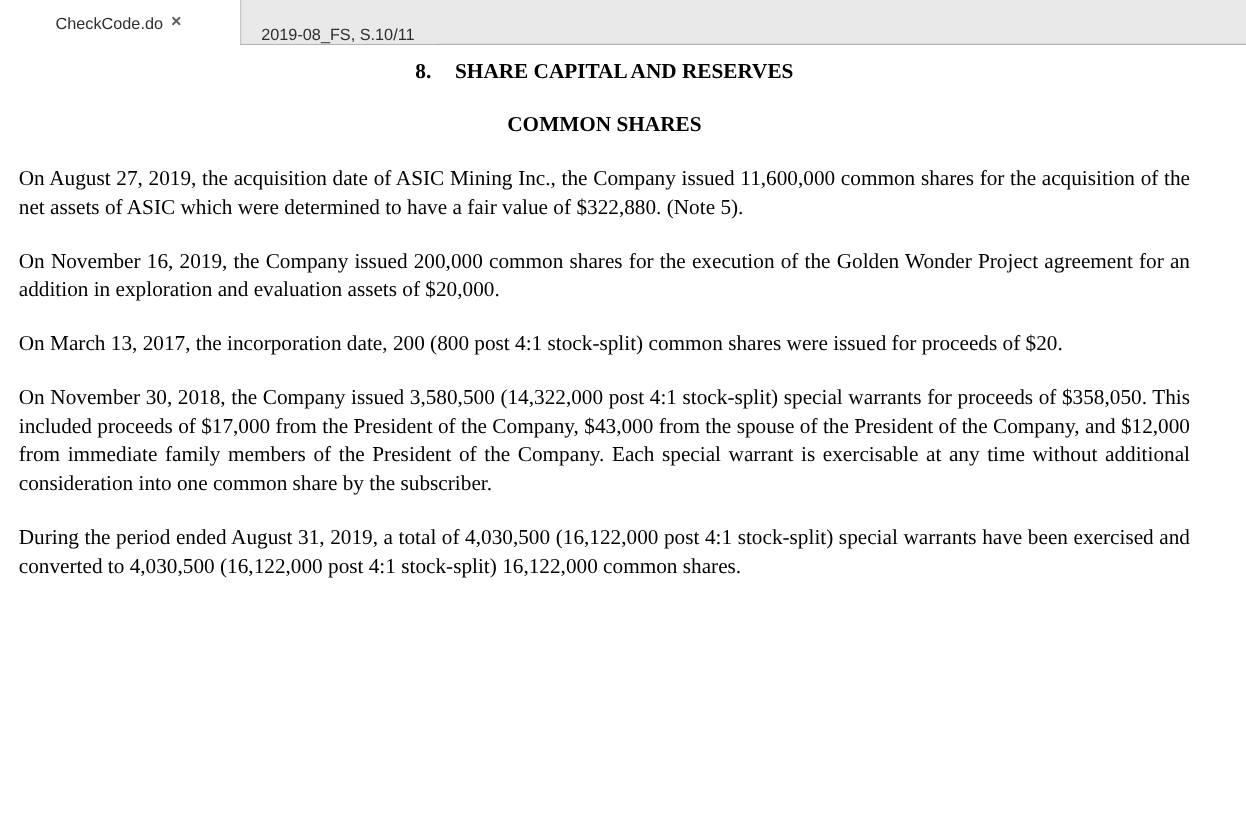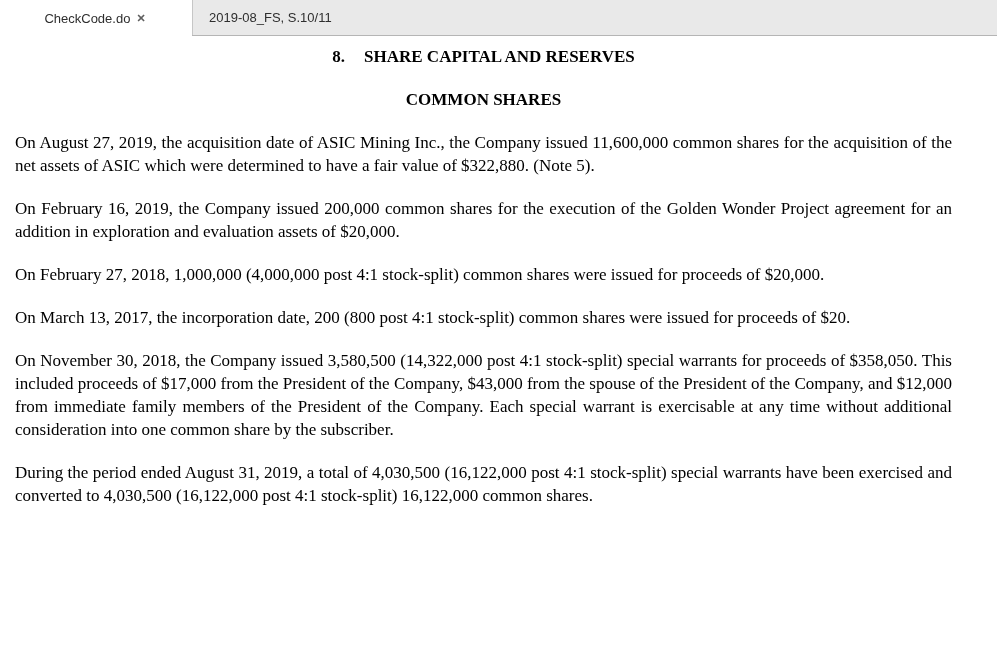--- a/index.html
+++ b/index.html
@@ -39,21 +39,21 @@
     font-size: 11px;
     font-weight: bold;
     color: #5f5f5f;
     line-height: 1;
     padding: 2px;
     cursor: default;
   }
   .tab-inactive {
     padding: 0 16px;
     display: flex;
-    align-items: center;
+    align-items: flex-end;
     border-left: 1px solid #c6c6c6;
     background: #e9e9e9;
     cursor: default;
   }
 
   
   .doc {
     padding: 9px 45px 0 15px;
     font-size: 17px;
     line-height: 23px;
@@ -87,20 +87,19 @@
 </div>
 
 <div class="doc">
   <div class="heading">
     <span class="sec-num">8.</span><span>SHARE CAPITAL AND RESERVES</span>
   </div>
 
   <div class="heading">COMMON SHARES</div>
 
   <p>On August 27, 2019, the acquisition date of ASIC Mining Inc., the Company issued 11,600,000 common shares for the acquisition of the net assets of  ASIC which were determined to have a fair value of $322,880. (Note 5).</p>
-  <p>On February 16, 2019, the Company issued 200,000 common shares for the execution of the Golden Wonder Project agreement for an addition in exploration and evaluation assets of $20,000.</p>
-  <p>On February 27, 2018, 1,000,000 (4,000,000 post 4:1 stock-split) common shares were issued for proceeds of $20,000.</p>
+  <p>On November 16, 2019, the Company issued 200,000 common shares for the execution of the Golden Wonder Project agreement for an addition in exploration and evaluation assets of $20,000.</p>
   <p>On March 13, 2017, the incorporation date, 200 (800 post 4:1 stock-split) common shares were issued for proceeds of $20.</p>
 
 
   <p>On November 30, 2018, the Company issued 3,580,500 (14,322,000 post 4:1 stock-split) special warrants for proceeds of $358,050. This included proceeds of $17,000 from the President of the Company, $43,000 from the spouse of the President of the Company, and $12,000 from immediate family members of the President of the Company. Each special warrant is exercisable at any time without additional consideration into one common share by the subscriber.</p>
   <p>During the period ended August 31, 2019, a total of 4,030,500 (16,122,000 post 4:1 stock-split) special warrants have been exercised and converted to 4,030,500 (16,122,000 post 4:1 stock-split) 16,122,000 common shares.</p>
 </div>
 
 </body></html>

